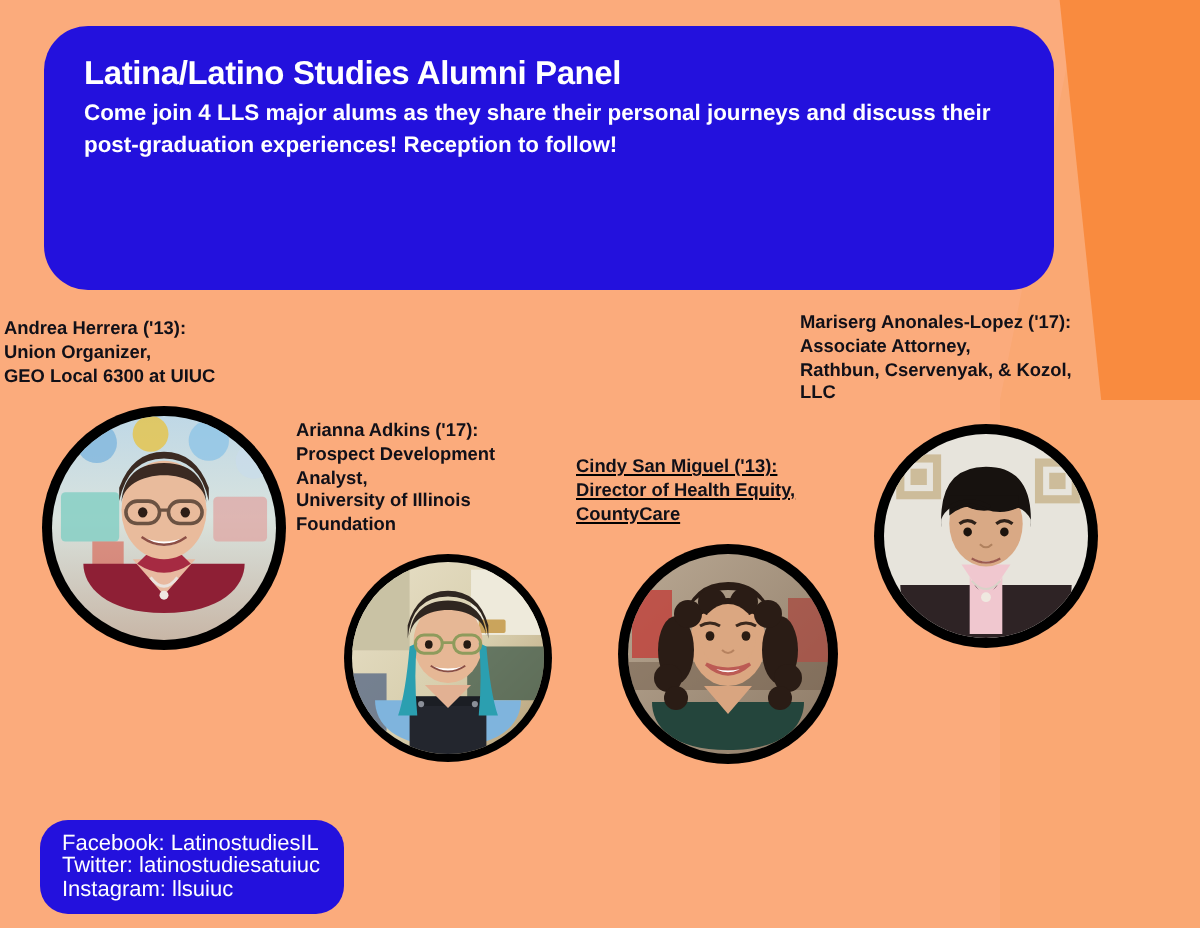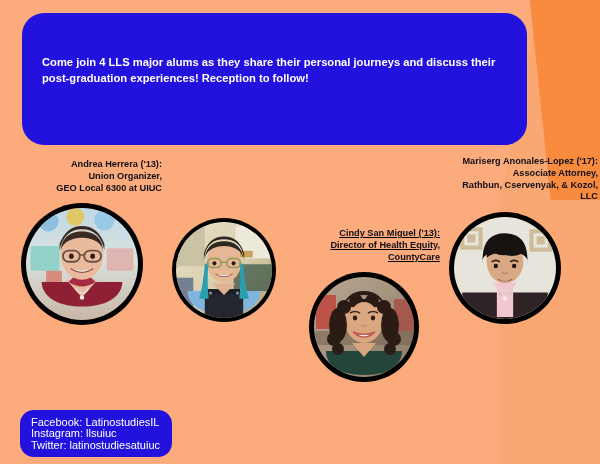--- a/index.html
+++ b/index.html
@@ -59,38 +59,38 @@
   }
   .header-title-line {
     color: #FFFFFF;
     font-weight: bold;
     font-size: 16.5px;
     line-height: 23px;
     letter-spacing: -0.2px;
     white-space: nowrap;
   }
   .header-body {
-    margin-top: 28px;
+    margin-top: 0;
     color: #FFFFFF;
     font-weight: bold;
     font-size: 11.2px;
     line-height: 16px;
     max-width: 470px;
   }
 
   
   .panelist {
     position: absolute;
   }
   .panelist-caption {
     color: #111018;
     font-weight: bold;
     font-size: 9.2px;
     line-height: 11.8px;
-    text-align: right;
+    text-align: left;
     white-space: pre-line;
   }
   .photo-ring {
     border-radius: 50%;
     background: #000000;
     box-sizing: border-box;
     overflow: hidden;
     margin: 0 auto;
     position: relative;
   }
@@ -107,21 +107,21 @@
   #panelist-0 .photo-inner { inset: 5px; }
 
   #panelist-1 { left: 148px; top: 210px; width: 152px; }
   #panelist-1 .photo-ring { width: 104px; height: 104px; margin-top: 8px; }
   #panelist-1 .photo-inner { inset: 4px; }
 
   #panelist-2 { left: 288px; top: 228px; width: 152px; text-decoration: underline; }
   #panelist-2 .photo-ring { width: 110px; height: 110px; margin-top: 9px; }
   #panelist-2 .photo-inner { inset: 5px; }
 
-  #panelist-3 { left: 412px; top: 156px; width: 186px; }
+  #panelist-3 { left: 400px; top: 156px; width: 186px; }
   #panelist-3 .photo-ring { width: 112px; height: 112px; margin-top: 9px; }
   #panelist-3 .photo-inner { inset: 5px; }
 
   
   .social-card {
     position: absolute;
     left: 20px;
     top: 410px;
     width: 152px;
     height: 47px;
@@ -141,20 +141,21 @@
 </head>
 <body>
 
 <div id="poster">
 
   <div class="bg-base"></div>
   <div class="bg-light"></div>
   <div class="bg-wedge"></div>
 
   <div class="header-card">
+    <div class="header-title-line">Latina/Latino Studies Alumni Panel</div>
     <div class="header-body">Come join 4 LLS major alums as they share their personal journeys and discuss their post-graduation experiences! Reception to follow!</div>
   </div>
 
   <div class="panelist" id="panelist-0">
     <div class="panelist-caption">Andrea Herrera ('13):
 Union Organizer,
 GEO Local 6300 at UIUC</div>
     <div class="photo-ring">
       <div class="photo-inner">
         <svg class="photo-svg" viewBox="0 0 100 100" preserveAspectRatio="xMidYMid slice">
@@ -187,20 +188,25 @@
           <path d="M40 54 Q50 62 60 54 Q50 58 40 54 Z" fill="#fff"></path>
           <path d="M40 54 Q50 61 60 54" fill="none" stroke="#8d4f46" stroke-width="1.1"></path>
           <path d="M44 72 Q50 80 56 72" fill="none" stroke="#e9e3de" stroke-width="1.3"></path>
           <circle cx="50" cy="80" r="2" fill="#efe8e2"></circle>
         </svg>
       </div>
     </div>
   </div>
 
   <div class="panelist" id="panelist-1">
+    <div class="panelist-caption">Arianna Adkins ('17):
+Prospect Development
+Analyst,
+University of Illinois
+Foundation</div>
     <div class="photo-ring">
       <div class="photo-inner">
         <svg class="photo-svg" viewBox="0 0 100 100" preserveAspectRatio="xMidYMid slice">
           <defs>
             <linearGradient id="bg1" x1="0" y1="0" x2="1" y2="1">
               <stop offset="0%" stop-color="#e8e0c8"></stop>
                 <stop offset="55%" stop-color="#d8cfae"></stop>
                 <stop offset="100%" stop-color="#b39a72"></stop>
             </linearGradient>
           </defs>
@@ -314,17 +320,17 @@
           <path d="M43 61 Q50 65 57 61" fill="none" stroke="#9c5a50" stroke-width="1.1"></path>
           <path d="M43 72 Q50 80 57 72" fill="none" stroke="#d8d2c8" stroke-width="1"></path>
           <circle cx="50" cy="80" r="2.4" fill="#efe9e0"></circle>
         </svg>
       </div>
     </div>
   </div>
 
   <div class="social-card">
     <div class="social-line">Facebook: LatinostudiesIL</div>
+    <div class="social-line">Twitter: latinostudiesatuiuc</div>
     <div class="social-line">Instagram: llsuiuc</div>
-    <div class="social-line">Twitter: latinostudiesatuiuc</div>
   </div>
 
 </div>
 
 </body></html>

